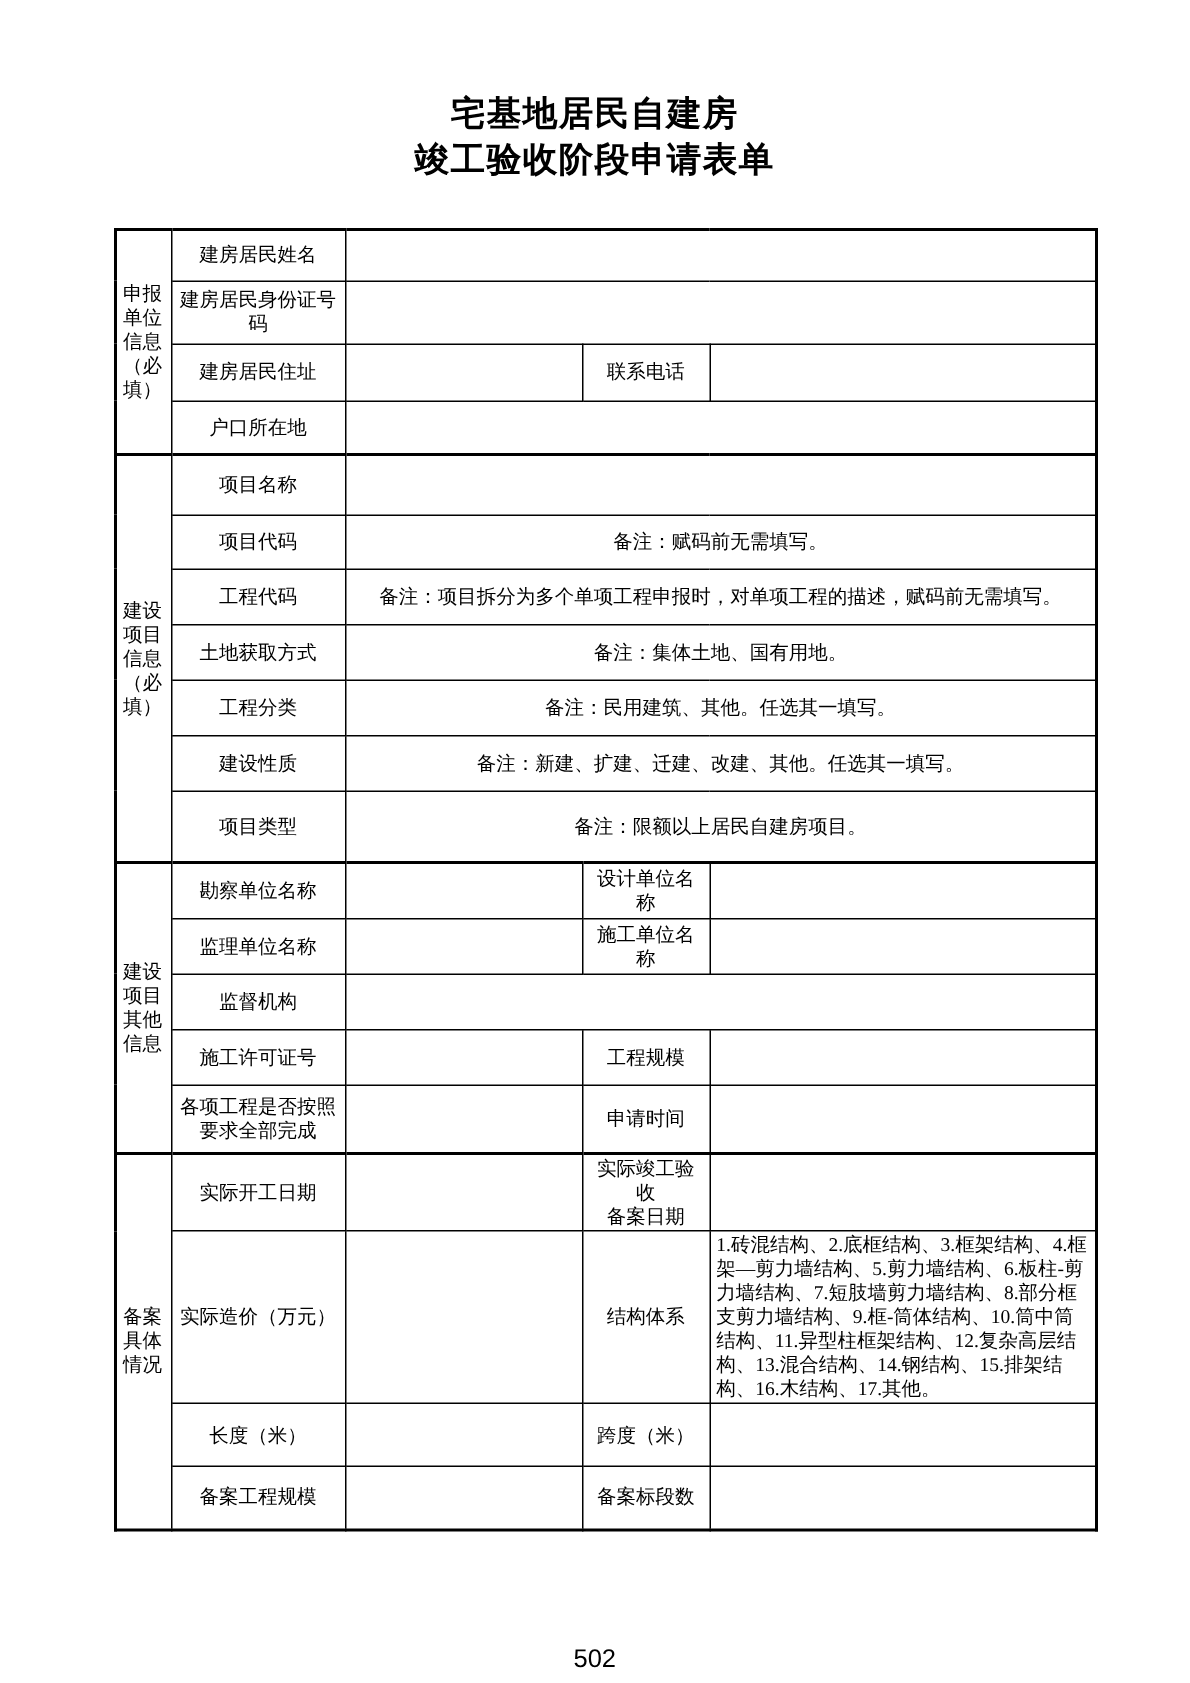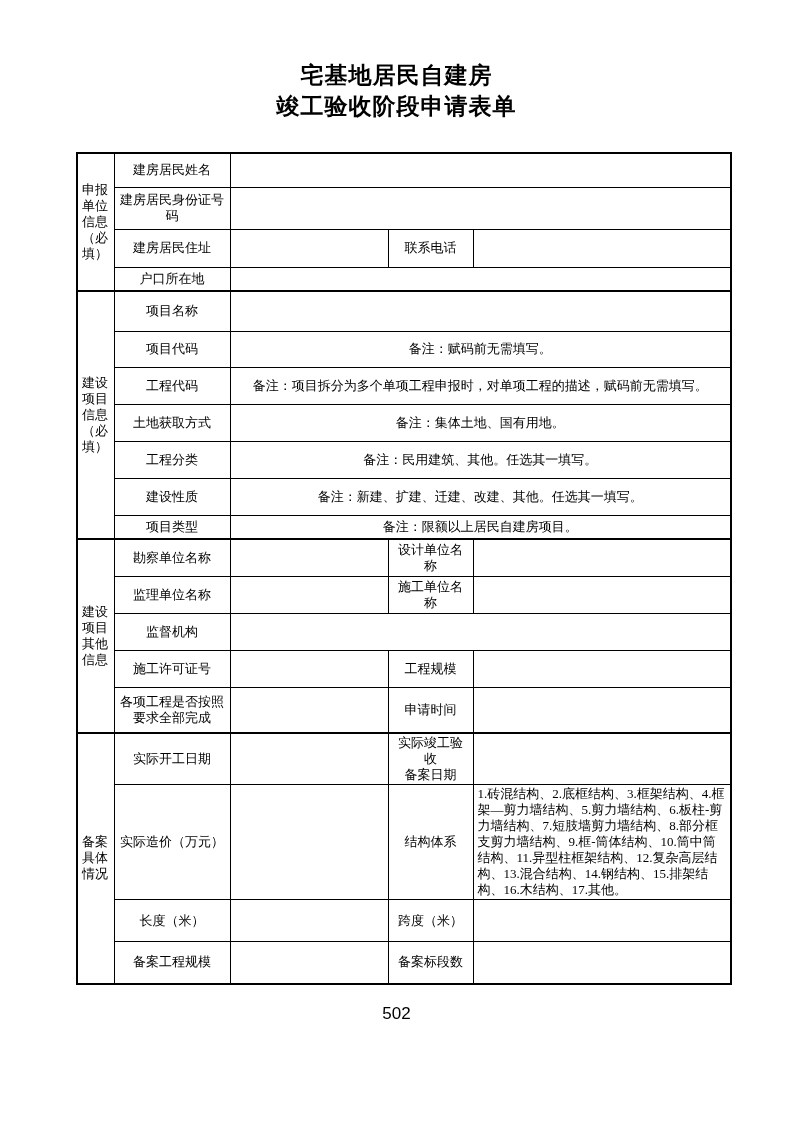--- a/index.html
+++ b/index.html
@@ -52,21 +52,21 @@
   td.struct{
     text-align:left;
     font-size:12px;
     line-height:15.5px;
     padding:2px 3px 2px 4px;
     vertical-align:middle;
   }
   .pageno{
     position:absolute;
     left:0;right:0;
-    top:1004px;
+    top:1096px;
     text-align:center;
     font-family:"Liberation Sans","DejaVu Sans",sans-serif;
     font-size:17px;
   }
 </style>
 </head>
 <body>
 
 <div class="title"><span>宅基地居民自建房</span><br><span>竣工验收阶段申请表单</span></div>
 
@@ -92,21 +92,21 @@
   <tr style="height:42px">
     <td class="lbl">建房居民身份证号码</td>
     <td colspan="3"></td>
   </tr>
   <tr style="height:38px">
     <td class="lbl">建房居民住址</td>
     <td></td>
     <td class="lbl">联系电话</td>
     <td></td>
   </tr>
-  <tr style="height:24px">
+  <tr style="height:36px">
     <td class="lbl">户口所在地</td>
     <td colspan="3"></td>
   </tr>
 
   <tr class="sec-start" style="height:40px">
     <td class="sec" rowspan="7">建设
 项目
 信息
 （必
 填）</td>
@@ -126,21 +126,21 @@
     <td class="note" colspan="3">备注：集体土地、国有用地。</td>
   </tr>
   <tr style="height:37px">
     <td class="lbl">工程分类</td>
     <td class="note" colspan="3">备注：民用建筑、其他。任选其一填写。</td>
   </tr>
   <tr style="height:37px">
     <td class="lbl">建设性质</td>
     <td class="note" colspan="3">备注：新建、扩建、迁建、改建、其他。任选其一填写。</td>
   </tr>
-  <tr style="height:24px">
+  <tr style="height:48px">
     <td class="lbl">项目类型</td>
     <td class="note" colspan="3">备注：限额以上居民自建房项目。</td>
   </tr>
 
   <tr class="sec-start" style="height:37px">
     <td class="sec" rowspan="5">建设
 项目
 其他
 信息</td>
     <td class="lbl">勘察单位名称</td>

